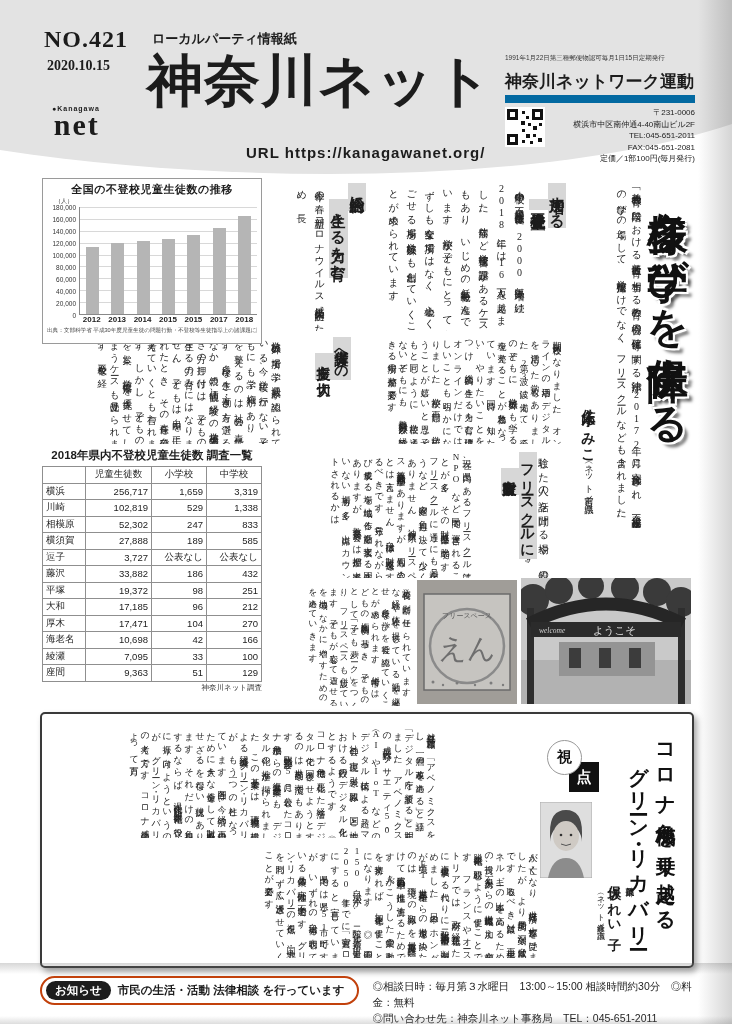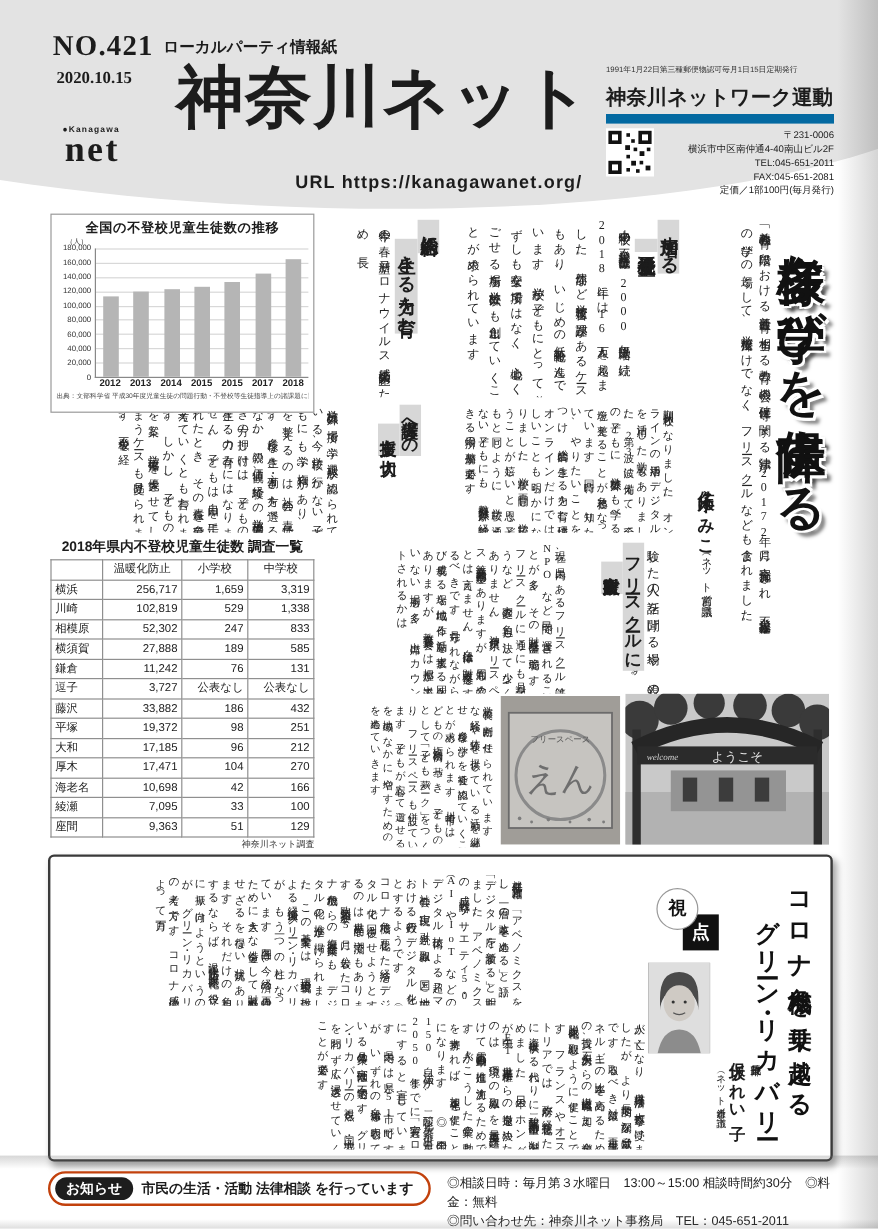--- a/index.html
+++ b/index.html
@@ -9,21 +9,21 @@
   
   .masthead{position:absolute;left:0;top:0;width:728px;height:180px;}
   .masthead svg.bg{position:absolute;left:0;top:0;}
   .issue-no{position:absolute;left:44px;top:26px;font-family:"Liberation Serif",serif;
             font-weight:bold;font-size:24px;letter-spacing:1px;}
   .issue-date{position:absolute;left:47px;top:58px;font-family:"Liberation Serif",serif;
             font-weight:bold;font-size:14px;}
   .logo{position:absolute;left:52px;top:82px;text-align:right;margin-top:23px;}
   .logo .k{font-size:7px;font-weight:bold;letter-spacing:1px;display:block;}
   .logo .n{font-family:"Liberation Serif",serif;font-size:30px;font-weight:bold;line-height:26px;display:block;letter-spacing:2px;}
-  .tagline{position:absolute;left:136px;top:30px;font-size:13px;font-weight:bold;}
+  .tagline{position:absolute;left:152px;top:30px;font-size:13px;font-weight:bold;}
   .paper-title{position:absolute;left:147px;top:44px;font-size:56px;font-weight:900;letter-spacing:1px;}
   .url-line{position:absolute;left:246px;top:144px;font-size:15px;font-weight:bold;letter-spacing:1px;}
   .pub{position:absolute;left:505px;top:54px;width:190px;}
   .pub .permit{font-size:6.5px;color:#333;letter-spacing:0;}
   .pub .org{font-size:17px;font-weight:bold;border-bottom:8px solid #0369a1;padding-bottom:2px;margin-top:7px;white-space:nowrap;}
   .pub-row{display:flex;margin-top:4px;}
   .pub-addr{flex:1;text-align:right;font-size:8px;line-height:11.5px;color:#222;}
   .qr{width:40px;height:40px;margin-right:4px;background:#fff;}
 
   
@@ -259,21 +259,21 @@
       </div>
     <div class="chart-source">出典：文部科学省 平成30年度児童生徒の問題行動・不登校等生徒指導上の諸課題に関する調査</div>
   </div>
 
   <div class="table-box">
     <div class="table-title">2018年県内不登校児童生徒数 調査一覧</div>
     <table class="survey">
       <thead>
           <tr>
             <th></th>
-            <th>温暖化防止</th>
+            <th>児童生徒数</th>
             <th>小学校</th>
             <th>中学校</th>
           </tr>
         </thead>
       <tbody>
           <tr>
             <td class="tcity">横浜</td>
             <td class="tnum">256,717</td>
             <td class="tnum">1,659</td>
             <td class="tnum">3,319</td>
@@ -288,26 +288,20 @@
             <td class="tcity">相模原</td>
             <td class="tnum">52,302</td>
             <td class="tnum">247</td>
             <td class="tnum">833</td>
           </tr>
           <tr>
             <td class="tcity">横須賀</td>
             <td class="tnum">27,888</td>
             <td class="tnum">189</td>
             <td class="tnum">585</td>
-          </tr>
-          <tr>
-            <td class="tcity">鎌倉</td>
-            <td class="tnum">11,242</td>
-            <td class="tnum">76</td>
-            <td class="tnum">131</td>
           </tr>
           <tr>
             <td class="tcity">逗子</td>
             <td class="tnum">3,727</td>
             <td class="tnum">公表なし</td>
             <td class="tnum">公表なし</td>
           </tr>
           <tr>
             <td class="tcity">藤沢</td>
             <td class="tnum">33,882</td>

